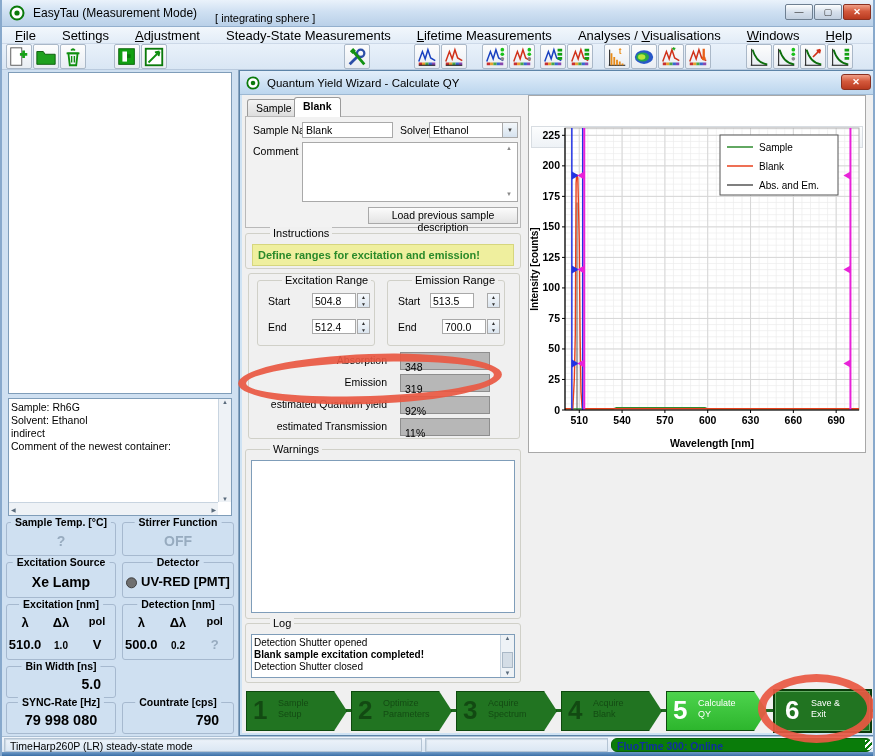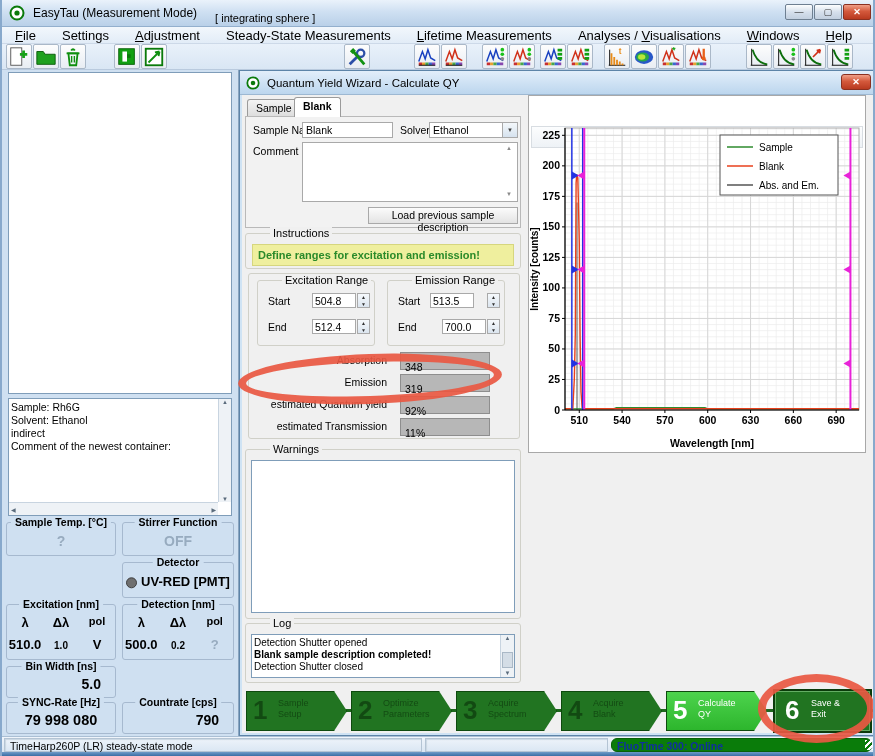--- a/index.html
+++ b/index.html
@@ -382,20 +382,24 @@
     </div>
 
     <div class="grp" style="left:4px;top:452px;width:110px;height:34px">
       <span class="glabel">Sample Temp.  [°C]</span>
       <div class="gval dim">?</div>
     </div>
     <div class="grp" style="left:120px;top:452px;width:112px;height:34px">
       <span class="glabel">Stirrer Function</span>
       <div class="gval dim">OFF</div>
     </div>
+    <div class="grp" style="left:4px;top:492px;width:110px;height:36px">
+      <span class="glabel">Excitation Source</span>
+      <div class="gval">Xe Lamp</div>
+    </div>
     <div class="grp" style="left:120px;top:492px;width:112px;height:36px">
       <span class="glabel">Detector</span>
       <div class="gval" style="font-size:13px"><span class="led"></span><span>UV-RED [PMT]</span></div>
     </div>
     <div class="grp" style="left:4px;top:534px;width:110px;height:56px">
       <span class="glabel">Excitation  [nm]</span>
       <div class="cols3" style="font-size:13px">
         <span>λ</span>
         <span>Δλ</span>
         <span style="font-size:11px">pol</span>
@@ -497,21 +501,21 @@
     <div class="gbox" style="left:5px;top:378px;width:276px;height:170px">
       <span class="glabel2">Warnings</span>
       <div class="sunken" style="position:absolute;left:5px;top:10px;right:5px;bottom:5px"></div>
     </div>
 
     <div class="gbox" style="left:5px;top:552px;width:276px;height:60px">
       <span class="glabel2">Log</span>
       <div class="sunken" style="position:absolute;left:5px;top:10px;right:5px;bottom:4px">
         <div id="log-lines">
             <div>  Detection Shutter opened</div>
-            <div class="bold">Blank sample description completed!</div>
+            <div class="bold">Blank sample excitation completed!</div>
             <div>  Detection Shutter closed</div>
           </div>
         <div class="lscroll">▲<div class="lthumb"></div><div style="position:absolute;bottom:1px;left:0;right:0">▼</div></div>
       </div>
     </div>
 
     <div id="chartpanel" class="abs">
       <div id="chart-title">Sample + Blank Spectrum</div>
       <svg id="chartsvg" width="336" height="328">
           <rect x="36" y="6" width="294" height="282" fill="#fff"></rect>

